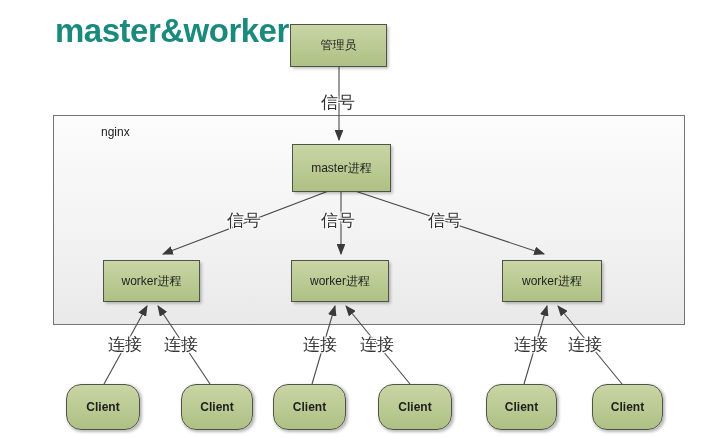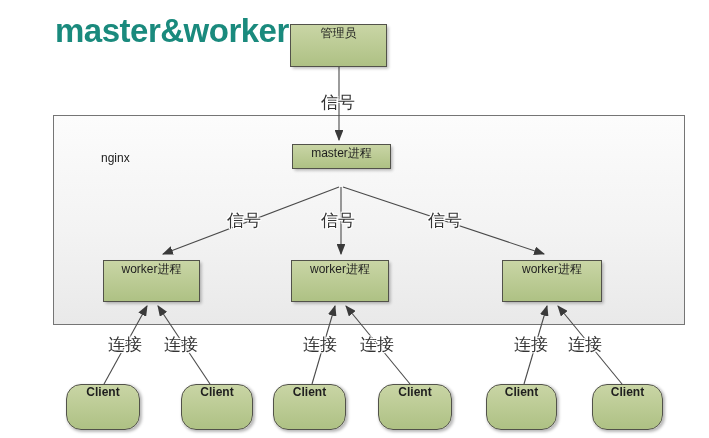--- a/index.html
+++ b/index.html
@@ -39,35 +39,34 @@
     height: 210px;
     border: 1.5px solid var(--color-container-border);
     background: linear-gradient(180deg, #fcfcfc 0%, #f3f3f3 55%, #e9e9e9 100%);
   }
   .container-label {
     position: absolute;
     left: 47px;
     top: 9px;
     font-size: 12px;
     color: #1c1c1c;
-    margin-top: 26px;
   }
   svg.edges {
     position: absolute;
     left: 0;
     top: 0;
     width: 709px;
     height: 438px;
   }
   .edge { stroke: var(--color-line); stroke-width: 1.1; fill: none; }
   .arrowhead { fill: #3a3a3a; }
   .node {
     position: absolute;
     display: flex;
-    align-items: flex-start;
+    align-items: center;
     justify-content: center;
     background: linear-gradient(180deg, var(--color-node-fill-top) 0%, var(--color-node-fill-bottom) 100%);
     border: 1.5px solid var(--color-node-border);
     box-shadow: 1.5px 1.5px 3px rgba(0,0,0,0.28);
     font-size: 12px;
     color: #1e1e1e;
     text-align: center;
   }
   .node.client { font-weight: 600; font-size: 12px; border-radius: 15px; }
   .edge-label {
@@ -105,21 +104,21 @@
     <line class="edge" x1="312" y1="384" x2="335" y2="306" marker-end="url(#arrow)"></line>
     <line class="edge" x1="410" y1="384" x2="346" y2="306" marker-end="url(#arrow)"></line>
     <line class="edge" x1="524" y1="384" x2="547" y2="306" marker-end="url(#arrow)"></line>
     <line class="edge" x1="622" y1="384" x2="558" y2="306" marker-end="url(#arrow)"></line>
   </svg>
 
   <div class="node" style="left:290px; top:24px; width:97px; height:43px;">
     <span>管理员</span>
   </div>
 
-  <div class="node" style="left:292px; top:144px; width:99px; height:25px;">
+  <div class="node" style="left:292px; top:144px; width:99px; height:48px;">
     <span>master进程</span>
   </div>
 
   <div class="node" style="left:103px; top:260px; width:97px; height:42px;">
     <span>worker进程</span>
   </div>
   <div class="node" style="left:291px; top:260px; width:98px; height:42px;">
     <span>worker进程</span>
   </div>
   <div class="node" style="left:502px; top:260px; width:100px; height:42px;">

